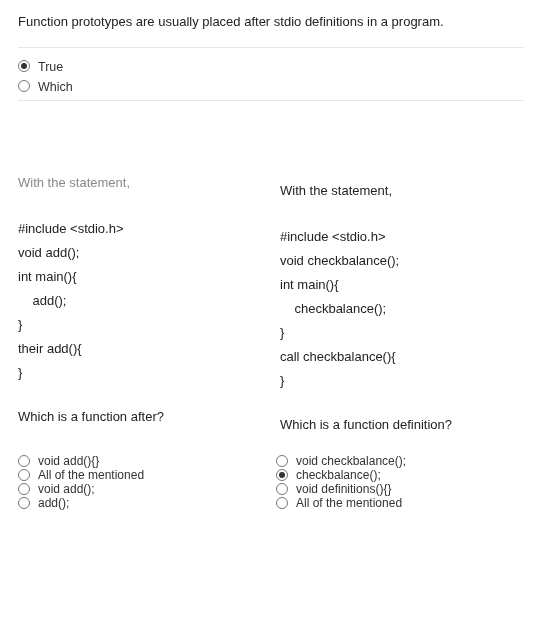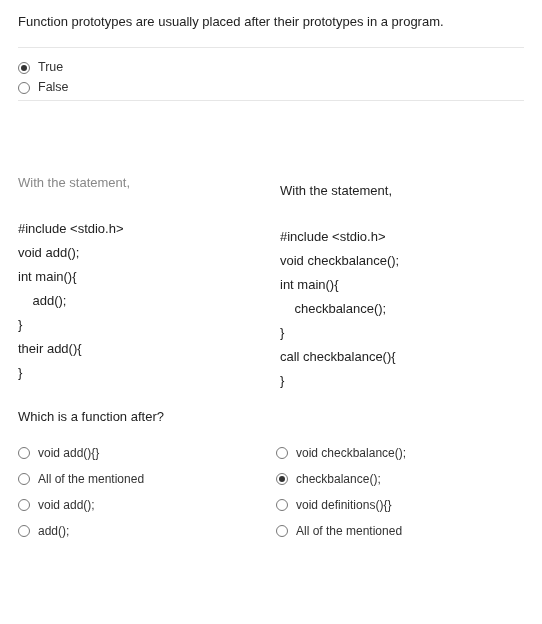--- a/index.html
+++ b/index.html
@@ -7,51 +7,51 @@
     margin: 0;
     padding: 14px 18px;
     font-family: -apple-system, BlinkMacSystemFont, "Segoe UI", Arial, sans-serif;
     color: #333;
     font-size: 13px;
     width: 542px;
     background: #fff;
   }
   .q1-text { font-size: 13px; color: #222; margin-bottom: 18px; }
   .hr { border: none; border-top: 1px solid #e6e6e6; margin: 6px 0 12px; }
-  .opt-row { display: flex; align-items: flex-end; gap: 8px; margin: 6px 0; font-size: 12.5px; color: #333; }
+  .opt-row { display: flex; align-items: flex-start; gap: 8px; margin: 6px 0; font-size: 12.5px; color: #333; }
   .radio {
     width: 12px; height: 12px; border: 1px solid #777; border-radius: 50%;
     display: inline-flex; align-items: center; justify-content: center; flex-shrink: 0;
   }
   .radio.selected::after {
     content: ""; width: 6px; height: 6px; background: #333; border-radius: 50%;
   }
   .spacer-lg { height: 58px; }
   .two-col { display: flex; gap: 18px; }
   .col { flex: 1; }
   .blk { font-size: 13px; color: #222; line-height: 1.85; }
   .blk .faded { color: #888; }
   .blk .line { white-space: pre; }
   .sub-prompt { margin-top: 24px; font-size: 13px; color: #222; }
   .opts-grid { margin-top: 22px; display: flex; gap: 10px; }
-  .opts-col { flex: 1; display: flex; flex-direction: column; gap: 12px; }
+  .opts-col { flex: 1; display: flex; flex-direction: column; }
   .opt-small { display: flex; align-items: center; gap: 8px; font-size: 12px; color: #333; }
 </style>
 </head>
 <body>
 
-<div class="q1-text">Function prototypes are usually placed after their prototypes in a program.</div>
+<div class="q1-text">Function prototypes are usually placed after stdio definitions in a program.</div>
 <hr class="hr">
 <div class="opt-row">
   <span class="radio selected"></span>
   <span>True</span>
 </div>
 <div class="opt-row">
   <span class="radio"></span>
-  <span>False</span>
+  <span>Which</span>
 </div>
 <hr class="hr">
 
 <div class="spacer-lg"></div>
 
 <div class="two-col">
 
   <div class="col">
     <div class="blk">
       <div class="line faded">With the statement,</div>
@@ -73,20 +73,21 @@
       <div class="line">With the statement,</div>
       <div style="height:22px"></div>
       <div class="line">#include &lt;stdio.h&gt;</div>
       <div class="line">void checkbalance();</div>
       <div class="line">int main(){</div>
       <div class="line">    checkbalance();</div>
       <div class="line">}</div>
       <div class="line">call checkbalance(){</div>
       <div class="line">}</div>
     </div>
+    <div class="sub-prompt">Which is a function definition?</div>
   </div>
 </div>
 
 <div class="opts-grid">
   <div class="opts-col">
     <div class="opt-small">
       <span class="radio"></span>
       <span>void add(){}</span>
     </div>
     <div class="opt-small">

